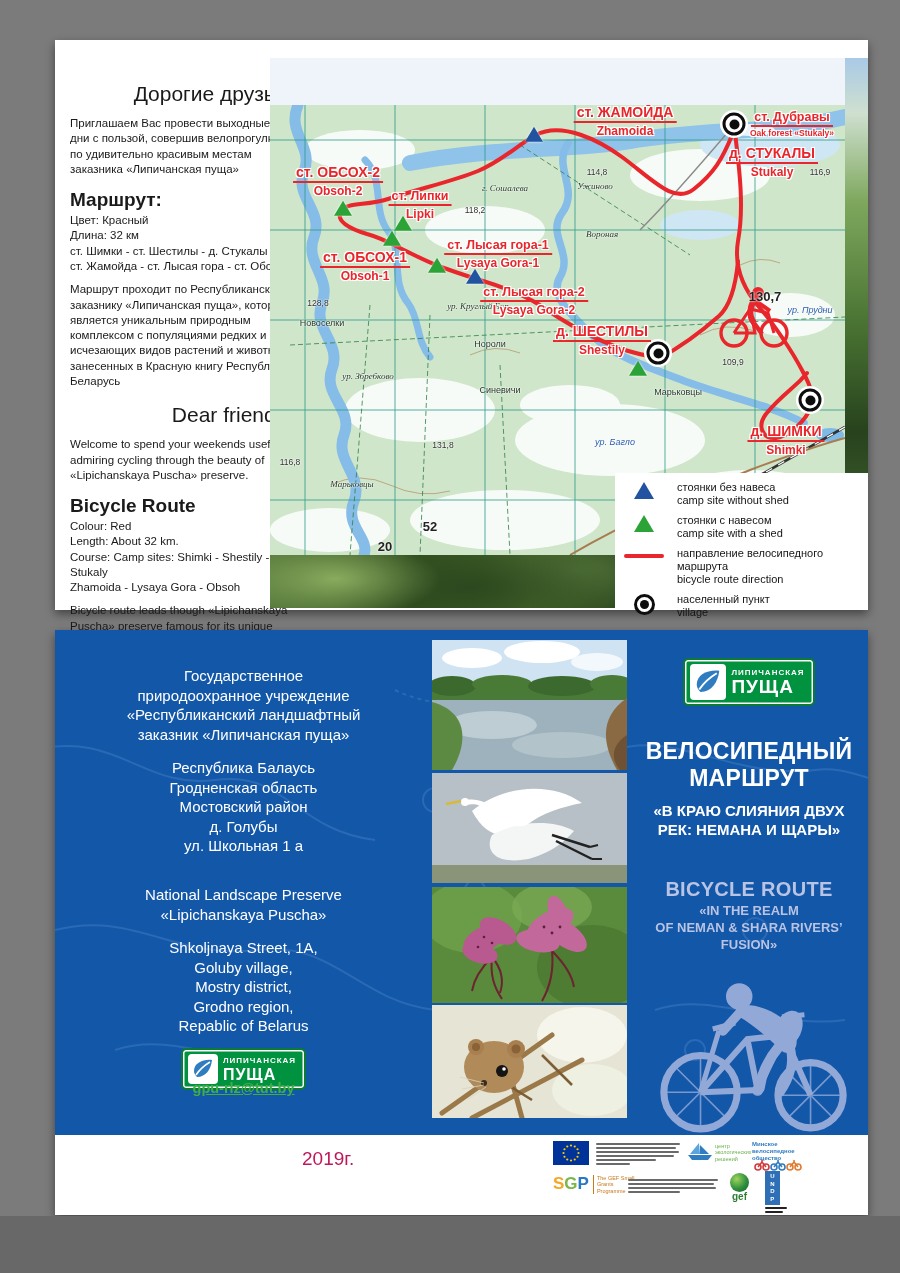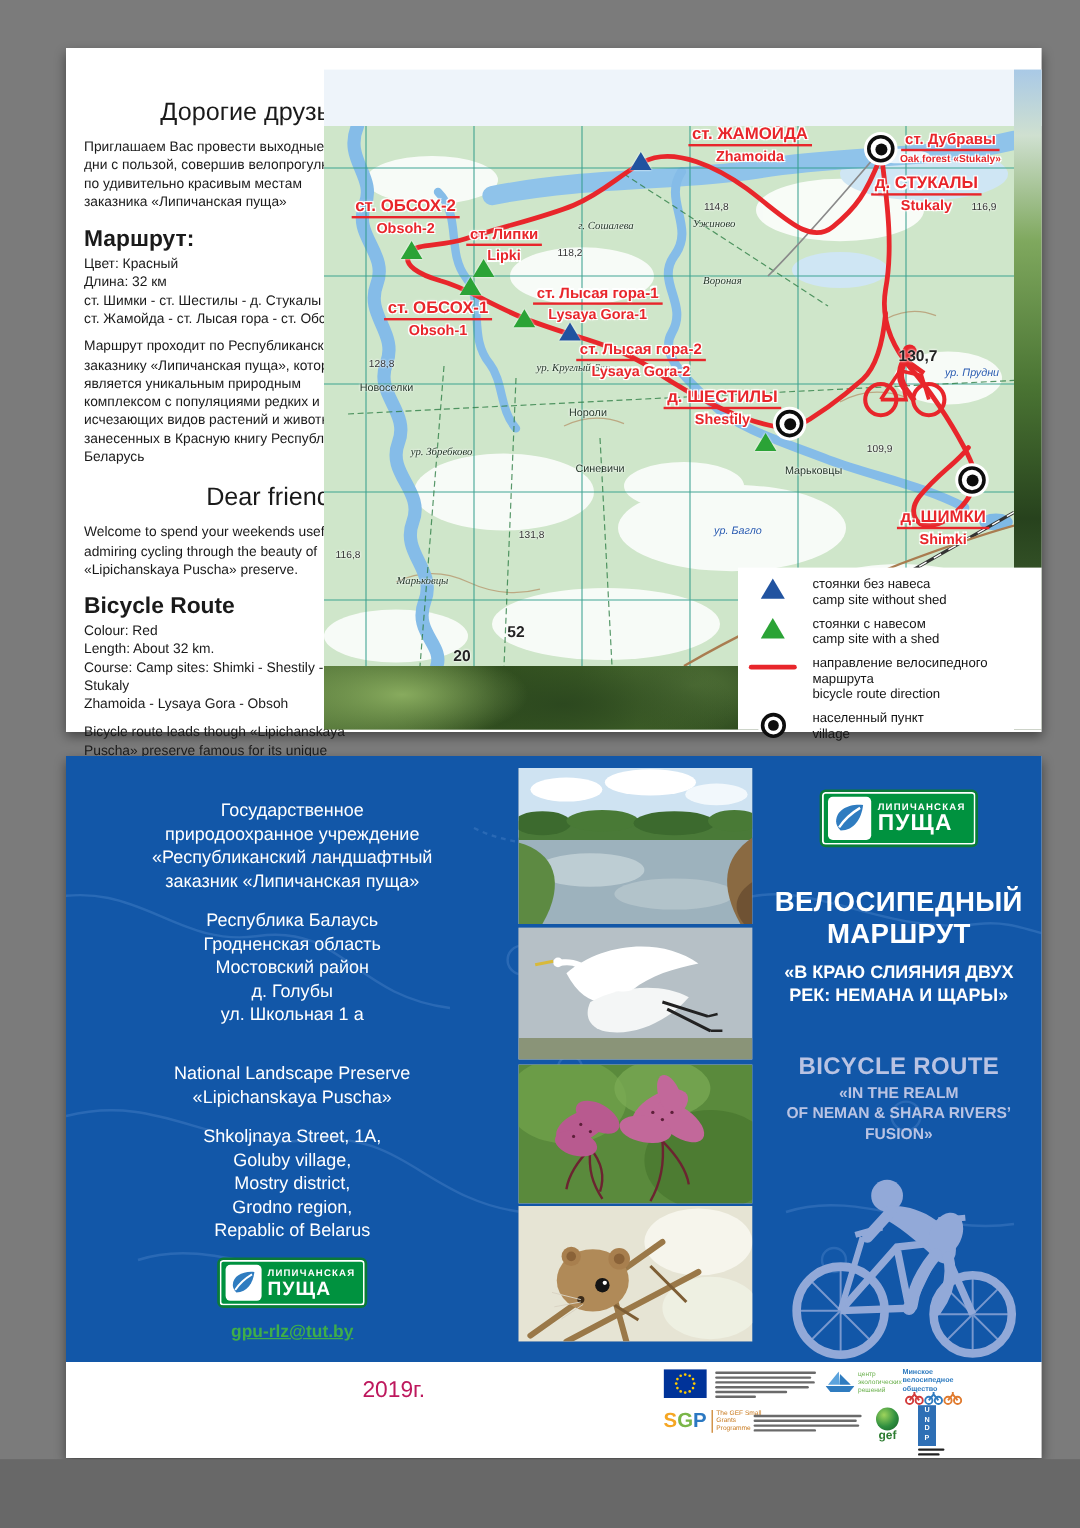--- a/index.html
+++ b/index.html
@@ -220,21 +220,21 @@
           <div class="place" style="left: 220px; top: 234px;">Нороли</div>
           <div class="place" style="left: 230px; top: 280px;">Синевичи</div>
           <div class="place" style="left: 408px; top: 282px;">Марьковцы</div>
           <div class="place b" style="left: 345px; top: 332px;">ур. Багло</div>
           <div class="place i" style="left: 82px; top: 374px;">Марьковцы</div>
           <div class="place b" style="left: 540px; top: 200px;">ур. Прудни</div>
           <div class="place h" style="left: 327px; top: 62px;">114,8</div>
           <div class="place h" style="left: 205px; top: 100px;">118,2</div>
           <div class="place h" style="left: 550px; top: 62px;">116,9</div>
           <div class="place hb" style="left: 495px; top: 184px;">130,7</div>
-          <div class="place h" style="left: 463px; top: 264px;">109,9</div>
+          <div class="place h" style="left: 463px; top: 252px;">109,9</div>
           <div class="place h" style="left: 48px; top: 193px;">128,8</div>
           <div class="place h" style="left: 173px; top: 335px;">131,8</div>
           <div class="place h" style="left: 20px; top: 352px;">116,8</div>
           <div class="place hb" style="left: 160px; top: 414px;">52</div>
           <div class="place hb" style="left: 115px; top: 434px;">20</div>
         </div>
       <div id="markers-layer">
           <div class="tri tri-blue" style="left: 264px; top: 30px;"></div>
           <div class="tri tri-blue" style="left: 205px; top: 172px;"></div>
           <div class="tri tri-green" style="left: 73px; top: 104px;"></div>
@@ -346,21 +346,21 @@
                 <path d="M3,14 C3,6 12,2 21,3 C20,12 15,20 6,20 C4,18 3,16 3,14 Z" fill="#2f7cc0"></path>
                 <path d="M5,18 C9,12 14,8 19,5" stroke="#fff" stroke-width="1.6" fill="none"></path>
               </svg>
           </div>
           <div class="logo-text">
             <div class="logo-top">ЛИПИЧАНСКАЯ</div>
             <div class="logo-main">ПУЩА</div>
           </div>
         </div>
       </div>
-      <div class="p2-block" style="top:470px">
+      <div class="p2-block" style="top:448px">
         <span class="email">gpu-rlz@tut.by</span>
       </div>
     </div>
 
     <div class="p2-right">
       <div class="p2-block" style="top:28px">
         <div class="logo-box">
           <div class="logo-emblem">
             <svg width="30" height="30" viewBox="0 0 24 24">
                 <path d="M3,14 C3,6 12,2 21,3 C20,12 15,20 6,20 C4,18 3,16 3,14 Z" fill="#2f7cc0"></path>

